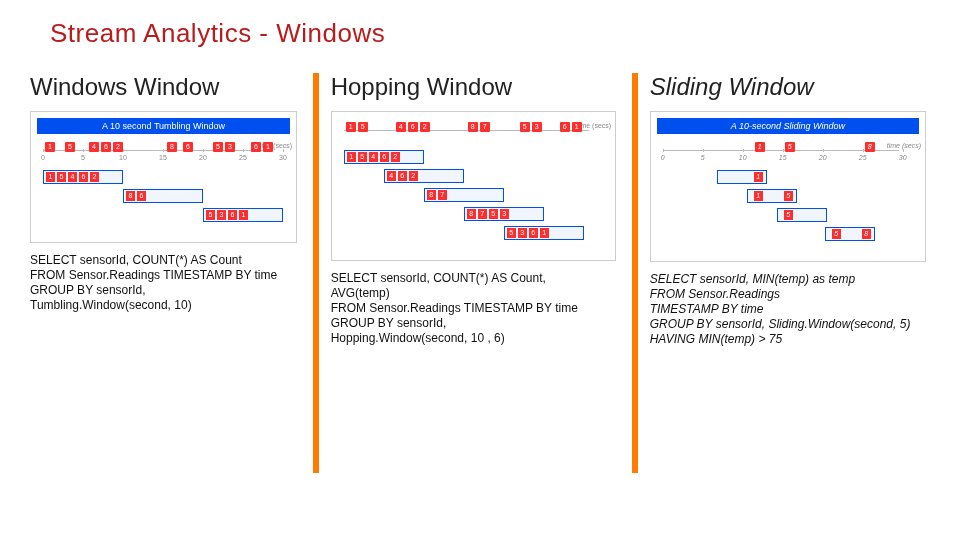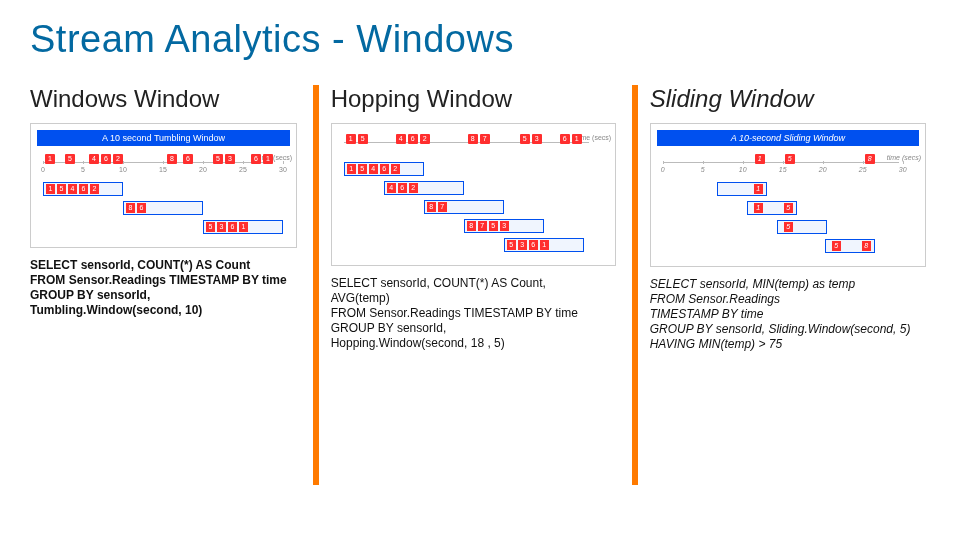--- a/index.html
+++ b/index.html
@@ -1,37 +1,37 @@
 <!DOCTYPE html>
 <html><head>
 <meta charset="utf-8">
 <style>
   * { margin: 0; padding: 0; box-sizing: border-box; }
   html, body { width: 960px; height: 540px; background: #fff; font-family: "Segoe UI", Arial, sans-serif; overflow: hidden; }
   .slide { position: relative; width: 960px; height: 540px; padding: 18px 24px 0 30px; }
-  .title { font-size: 38px; font-weight: 300; color: #0369a1; letter-spacing: 0.5px; margin-bottom: 24px; }
+  .title { font-size: 26px; font-weight: 300; color: #b91c1c; letter-spacing: 0.5px; margin-bottom: 24px; margin-left: 20px; }
   .columns { display: flex; gap: 0; align-items: flex-start; }
   .col { flex: 1 1 0; padding: 0 10px 0 0; }
   .col1 { flex-basis: 300px; }
   .col2 { flex-basis: 320px; }
   .col3 { flex-basis: 310px; font-style: italic; }
   .divider { width: 6px; background: #ff7a00; align-self: stretch; min-height: 400px; margin: 0 12px 0 6px; }
   .sub { font-size: 24px; font-weight: 400; color: #222; margin-bottom: 10px; }
-  .diagram { border: 1px solid #ccc; padding: 6px 6px 8px 6px; background: #fff; font-size: 9px; color: #444; }
+  .diagram { border: 1px solid #ccc; padding: 6px 6px 15px 6px; background: #fff; font-size: 9px; color: #444; }
   .caption { background: #0050ef; color: #fff; text-align: center; padding: 3px 4px; font-size: 9px; margin-bottom: 6px; }
   .timeline { position: relative; height: 26px; margin: 2px 0 4px 0; }
   .axis { position: absolute; left: 6px; right: 20px; top: 10px; height: 1px; background: #bbb; }
   .tick { position: absolute; top: 9px; width: 1px; height: 3px; background: #bbb; }
   .ticklab { position: absolute; top: 14px; font-size: 7px; color: #888; transform: translateX(-50%); }
   .axislab { position: absolute; right: -2px; top: 2px; font-size: 7px; color: #888; text-align: left; line-height: 1; }
   .ev { position: absolute; top: 2px; width: 10px; height: 10px; background: #ff2e2e; color: #fff; font-size: 7px; text-align: center; line-height: 10px; border-radius: 1px; }
   .winrow { position: relative; height: 16px; margin-bottom: 3px; }
   .win { position: absolute; height: 14px; border: 1px solid #0050ef; background: rgba(0,80,239,0.06); }
   .win .cell { position: absolute; top: 1px; width: 9px; height: 10px; background: #ff2e2e; color: #fff; font-size: 7px; text-align: center; line-height: 10px; }
-  .sql { font-family: Arial, sans-serif; font-size: 12px; line-height: 1.25; color: #111; font-weight: 700; margin-top: 10px; white-space: pre-line; }
+  .sql { font-family: Arial, sans-serif; font-size: 12px; line-height: 1.25; color: #111; font-weight: 400; margin-top: 10px; white-space: pre-line; }
   .sql2, .sql3 { font-weight: 400; }
 </style>
 </head>
 <body>
 
 <div class="slide">
   <div class="title">Stream Analytics - Windows</div>
   <div class="columns">
 
     <div class="col col1">
@@ -155,21 +155,21 @@
             <span class="cell" style="left:13px">3</span>
             <span class="cell" style="left:24px">6</span>
             <span class="cell" style="left:35px">1</span>
           </div>
         </div>
       </div>
       <div class="sql sql2">SELECT sensorId, COUNT(*) AS Count,
 AVG(temp)
 FROM Sensor.Readings TIMESTAMP BY time
 GROUP BY sensorId,
-Hopping.Window(second, 18 , 5)</div>
+Hopping.Window(second, 10 , 6)</div>
     </div>
 
     <div class="divider"></div>
 
     <div class="col col3">
       <div class="sub">Sliding Window</div>
       <div class="diagram">
         <div class="caption">A 10-second Sliding Window</div>
         <div class="timeline">
           <div class="axis"></div>

